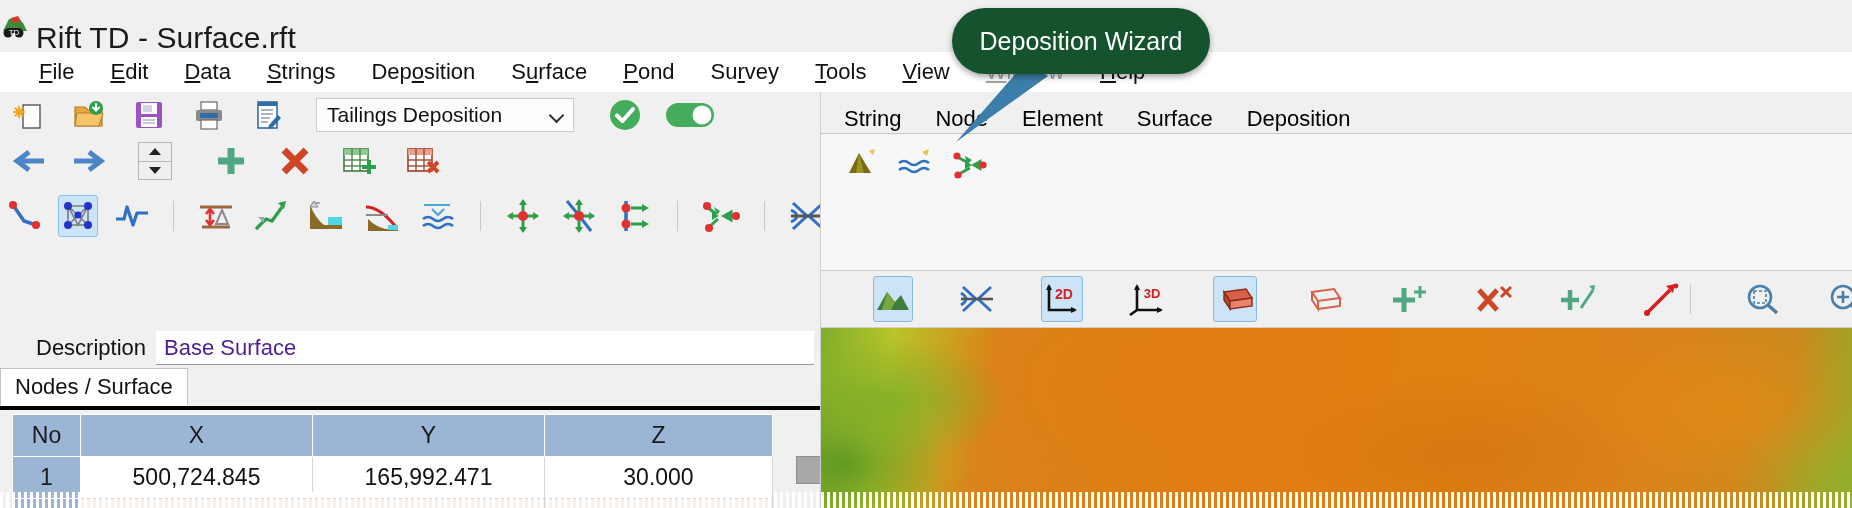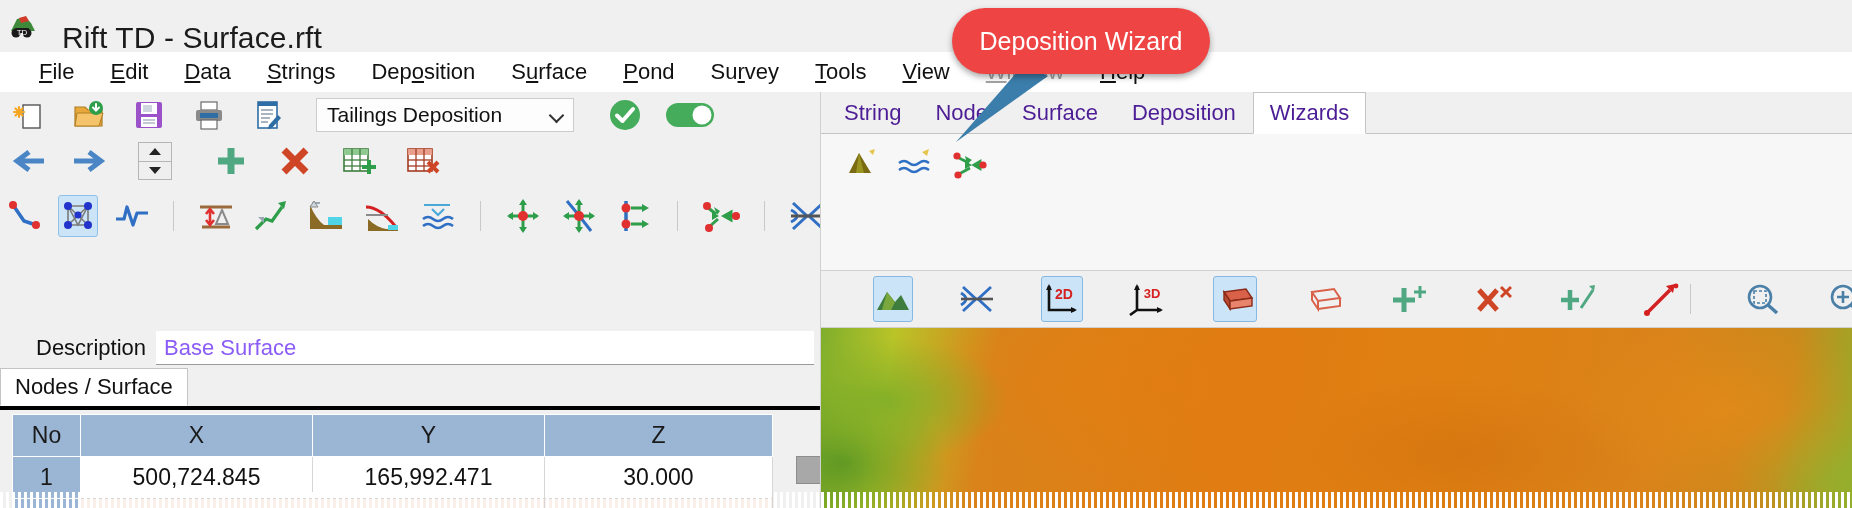--- a/index.html
+++ b/index.html
@@ -9,21 +9,21 @@
     overflow: hidden;
     font-family: "Liberation Sans", sans-serif;
     background: #ffffff;
   }
   .app { position: relative; width: 1852px; height: 508px; background: #f0f0f0; }
 
   
   .titlebar {
     position: absolute; left: 0; top: 0; width: 1852px; height: 52px;
     background: #f0f0f0;
-    display: flex; align-items: center; padding-left: 8px; gap: 24px;
+    display: flex; align-items: center; gap: 6px;
   }
   .title-icon { width: 30px; height: 30px; position: relative; flex: none; }
   .title-text { font-size: 30px; color: #1b1b1b; font-weight: 400; letter-spacing: .1px; margin-top: 24px; }
 
   
   .menubar {
     position: absolute; left: 0; top: 52px; width: 1852px; height: 40px;
     background: #ffffff;
     display: flex; align-items: center; padding-left: 21px;
   }
@@ -70,21 +70,21 @@
   .tri-dn { width: 0; height: 0; border-left: 6px solid transparent; border-right: 6px solid transparent; border-top: 7px solid #222; }
 
   
   .descrow {
     position: absolute; left: 0; top: 236px; width: 820px; height: 40px;
     display: flex; align-items: center;
   }
   .desc-label { font-size: 22px; color: #111; padding: 0 10px 0 12px; margin-left: 24px; }
   .desc-input {
     flex: 1; height: 34px; background: #ffffff; border: none; border-bottom: 1px solid #9a9a9a;
-    font-size: 22px; color: #8b5cf6; display: flex; align-items: center; padding-left: 8px;
+    font-size: 22px; color: #4c1d95; display: flex; align-items: center; padding-left: 8px;
     margin-right: 6px;
   }
 
   
   .tabstrip {
     position: absolute; left: 0; top: 280px; width: 820px; height: 38px;
     border-bottom: 4px solid #000000; display: flex; align-items: flex-end;
   }
   .tab-ns {
     height: 38px; background: #ffffff; border: 1px solid #c4c4c4; border-bottom-color: #ffffff;
@@ -120,22 +120,22 @@
   .rightpane {
     position: absolute; left: 820px; top: 92px; width: 1032px; height: 416px;
     background: #f7f7f7; border-left: 1px solid #d0d0d0;
   }
   .rtabs {
     position: absolute; left: 0; top: 0; width: 1032px; height: 42px;
     background: #f0f0f0; display: flex; align-items: flex-end; padding-left: 6px;
     border-bottom: 1px solid #c4c4c4;
   }
   .rtab {
-    height: 40px; display: flex; align-items: center; padding: 0 16px;
-    font-size: 22px; color: #4c1d95; border: 1px solid transparent;
+    height: 40px; display: flex; align-items: flex-end; padding: 0 16px;
+    font-size: 22px; color: #000000; border: 1px solid transparent;
   }
   .rtab.active {
     background: #ffffff; border: 1px solid #c4c4c4; border-bottom-color: #ffffff;
     height: 42px; margin-bottom: -1px;
   }
   .wizbar {
     position: absolute; left: 0; top: 42px; width: 1032px; height: 60px;
     background: #f7f7f7; display: flex; align-items: center; padding-left: 14px; gap: 4px;
   }
   .viewbar {
@@ -170,21 +170,21 @@
   .torn {
     position: absolute; left: 0; width: 100%; height: 16px; bottom: 0;
     background: #ffffff;
     -webkit-mask-image: repeating-linear-gradient(90deg, #000 0 3px, transparent 3px 6px);
     z-index: 5;
   }
 
   
   .callout {
     position: absolute; left: 952px; top: 8px; width: 258px; height: 66px;
-    background: #ef4444; border-radius: 33px; z-index: 40;
+    background: #14532d; border-radius: 33px; z-index: 40;
     display: flex; align-items: center; justify-content: center;
     box-shadow: 0 3px 6px rgba(0,0,0,.35);
   }
   .callout-text { color: #ffffff; font-size: 25px; white-space: nowrap; }
   .callout-tail {
     position: absolute; left: 952px; top: 60px; width: 130px; height: 90px; z-index: 39;
   }
 
   
   svg { display: block; }
@@ -533,27 +533,27 @@
   <div class="rightpane">
 
     <div class="rtabs">
       <div class="rtab">
           <span>String</span>
         </div>
       <div class="rtab">
           <span>Node</span>
         </div>
       <div class="rtab">
+          <span>Element</span>
+        </div>
+      <div class="rtab">
           <span>Surface</span>
         </div>
       <div class="rtab">
           <span>Deposition</span>
-        </div>
-      <div class="rtab active">
-          <span>Wizards</span>
         </div>
     </div>
 
     <div class="wizbar">
       <div class="tb-btn" style="width:50px;height:46px;">
         <svg width="38" height="34" viewBox="0 0 38 34">
           <path d="M18 6 L30 26 H8 Z" fill="#7a6a12"></path>
           <path d="M18 6 L23 26 H15 Z" fill="#9a9420"></path>
           <path d="M28 4 l6 -2 -2 6 z" fill="#e6c44a"></path>
         </svg>

